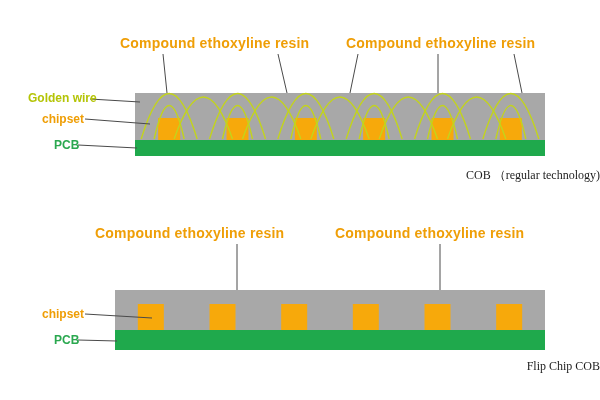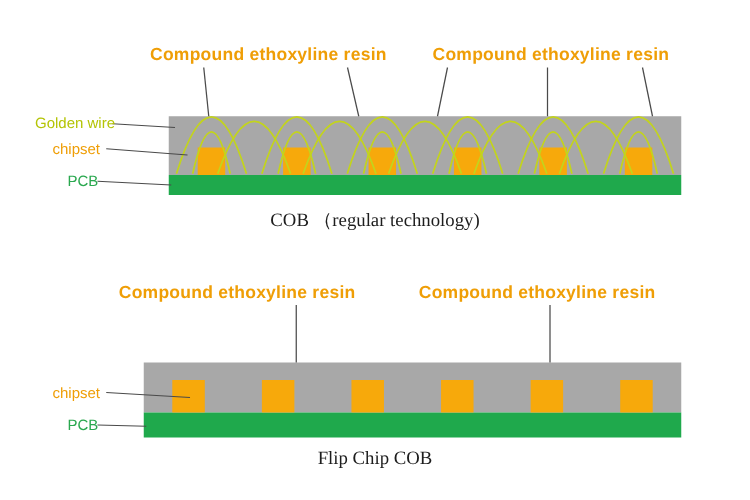--- a/index.html
+++ b/index.html
@@ -3,27 +3,27 @@
 <meta charset="utf-8">
 <style>
   html,body{margin:0;padding:0;background:#ffffff;}
   #stage{
     position:relative;width:600px;height:380px;background:#ffffff;overflow:hidden;
     font-family:"Liberation Sans",sans-serif;
   }
   svg{position:absolute;left:0;top:0;}
   .lbl{position:absolute;white-space:nowrap;line-height:1;}
   .resin-lbl{font-size:14px;font-weight:700;color:var(--c-orange);letter-spacing:.2px;}
-  .side-lbl{font-size:12px;font-weight:400;}
+  .side-lbl{font-size:12px;font-weight:700;}
   .side-lbl.orange{color:var(--c-orange);}
   .side-lbl.wiregreen{color:var(--c-wire);}
   .side-lbl.green{color:var(--c-pcb);text-align:center;}
   .caption{
-    position:absolute;left:0;width:600px;text-align:center;
-    font-family:"Liberation Serif",serif;font-size:15px;color:#1d1d1d;
+    position:absolute;left:0;width:600px;text-align:right;
+    font-family:"Liberation Serif",serif;font-size:12px;color:#1d1d1d;
   }
 </style>
 </head>
 <body>
 
 <div id="stage" style="--c-orange: #ef9e06; --c-wire: #b4c406; --c-pcb: #2aa84f;">
 
   <svg id="canvas" width="600" height="400" viewBox="0 0 600 400">
       <rect x="135" y="93" width="410" height="47" fill="#a8a8a8"></rect>
       <rect x="135" y="140" width="410" height="16" fill="#1fa94c"></rect>

